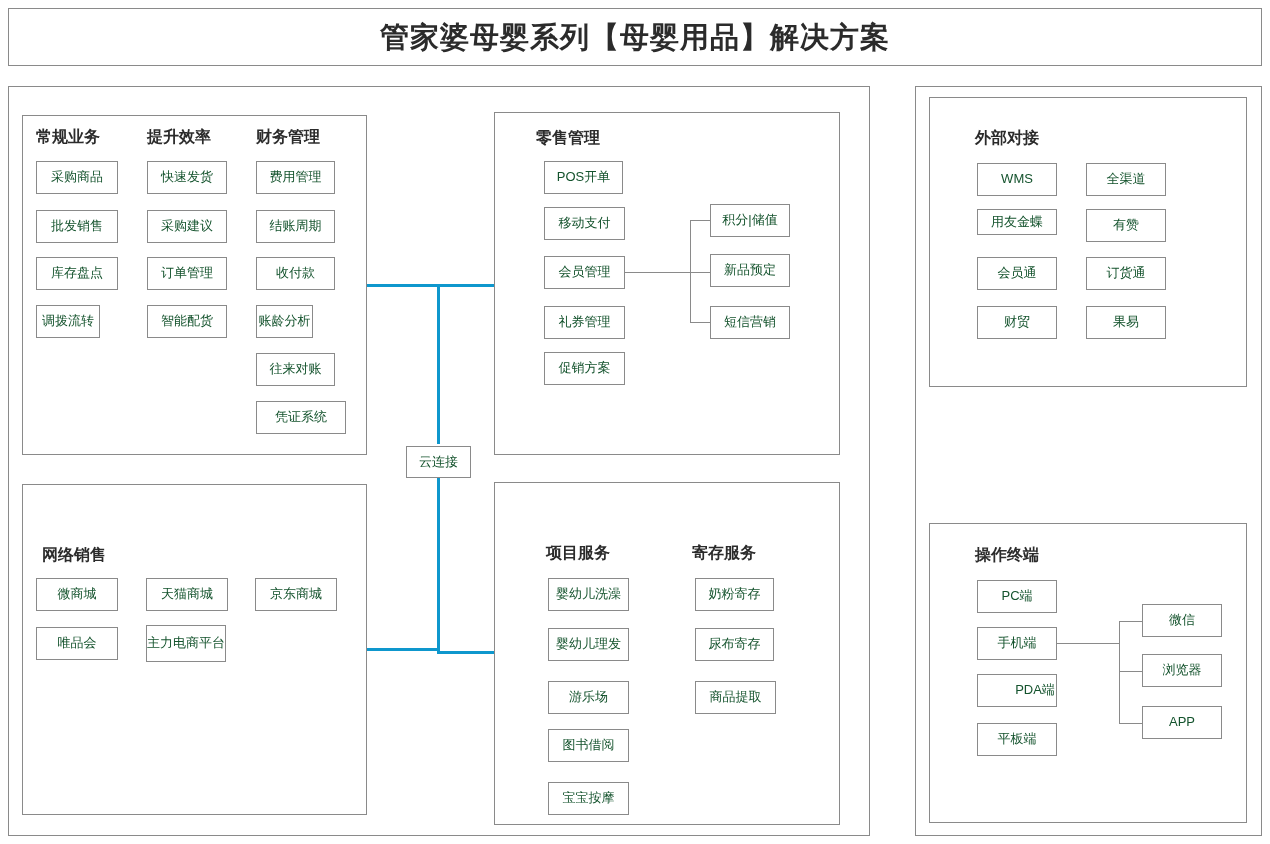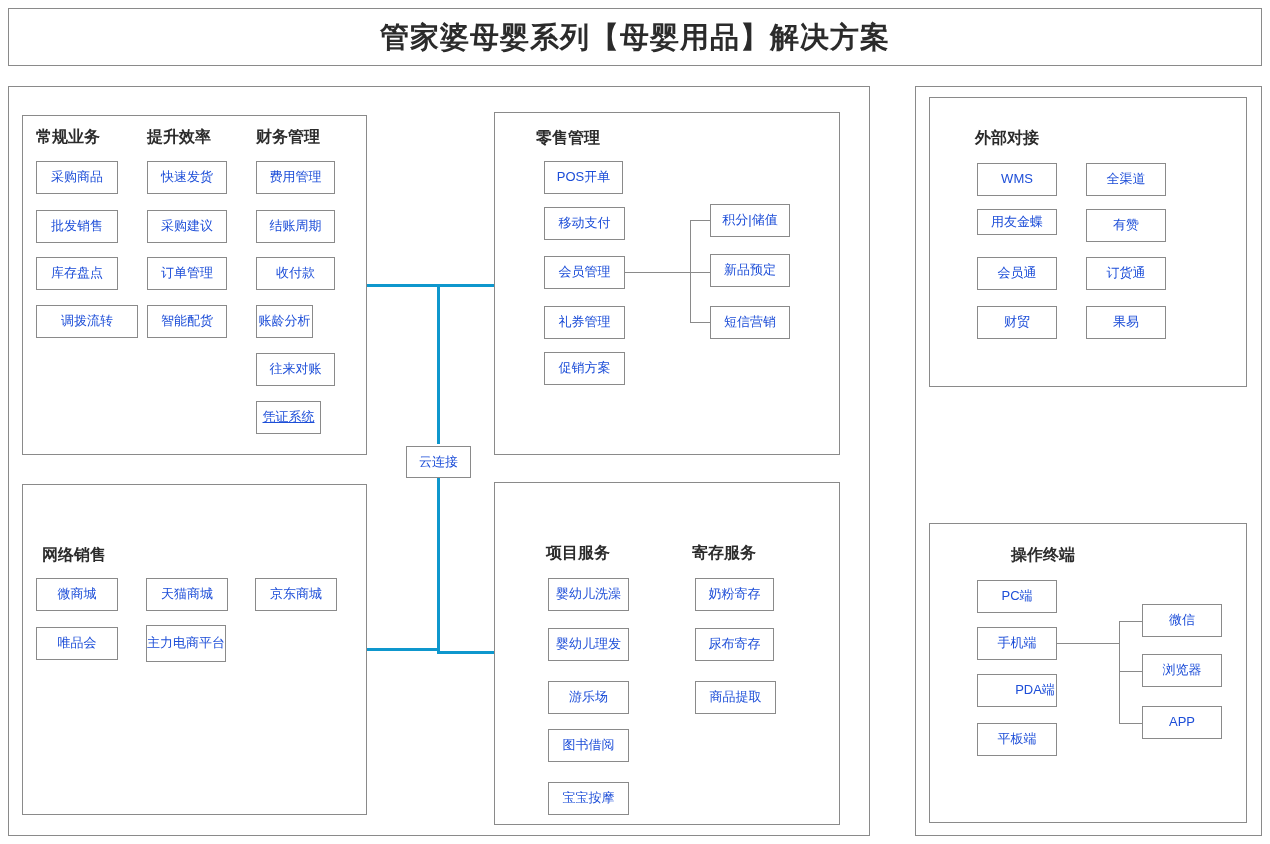--- a/index.html
+++ b/index.html
@@ -65,21 +65,21 @@
 
   
   .node {
     border: 1px solid #8a8a8a;
     background: #ffffff;
     display: flex;
     align-items: center;
     justify-content: center;
     text-align: center;
     font-size: 13px;
-    color: #1d4ed8;
+    color: #14532d;
     line-height: 1.25;
     box-sizing: border-box;
   }
 
   
   .cyan { background: #0e97cd; }
   .gray-line { background: #8a8a8a; }
 </style>
 </head>
 <body>
@@ -107,33 +107,33 @@
 
 <div class="abs panel" id="panel-core"></div>
 
 <div class="abs group-title" style="left:36px; top:129px;">常规业务</div>
 <div class="abs group-title" style="left:147px; top:129px;">提升效率</div>
 <div class="abs group-title" style="left:256px; top:129px;">财务管理</div>
 
 <div class="abs node" style="left:36px;  top:161px; width:82px; height:33px;">采购商品</div>
 <div class="abs node" style="left:36px;  top:210px; width:82px; height:33px;">批发销售</div>
 <div class="abs node" style="left:36px;  top:257px; width:82px; height:33px;">库存盘点</div>
-<div class="abs node" style="left:36px;  top:305px; width:102px; height:33px;">调拨流转</div>
+<div class="abs node" style="left:36px;  top:305px; width:64px; height:33px;">调拨流转</div>
 
 <div class="abs node" style="left:147px; top:161px; width:80px; height:33px;">快速发货</div>
 <div class="abs node" style="left:147px; top:210px; width:80px; height:33px;">采购建议</div>
 <div class="abs node" style="left:147px; top:257px; width:80px; height:33px;">订单管理</div>
 <div class="abs node" style="left:147px; top:305px; width:80px; height:33px;">智能配货</div>
 
 <div class="abs node" style="left:256px; top:161px; width:79px; height:33px;">费用管理</div>
 <div class="abs node" style="left:256px; top:210px; width:79px; height:33px;">结账周期</div>
 <div class="abs node" style="left:256px; top:257px; width:79px; height:33px;">收付款</div>
 <div class="abs node" style="left:256px; top:305px; width:57px; height:33px;">账龄分析</div>
 <div class="abs node" style="left:256px; top:353px; width:79px; height:33px;">往来对账</div>
-<div class="abs node" style="left:256px; top:401px; width:65px; height:33px;text-decoration:underline;">凭证系统</div>
+<div class="abs node" style="left:256px; top:401px; width:90px; height:33px;">凭证系统</div>
 
 <div class="abs panel" id="panel-online"></div>
 <div class="abs group-title" style="left:42px; top:547px;">网络销售</div>
 
 <div class="abs node" style="left:36px;  top:578px; width:82px; height:33px;">微商城</div>
 <div class="abs node" style="left:146px; top:578px; width:82px; height:33px;">天猫商城</div>
 <div class="abs node" style="left:255px; top:578px; width:82px; height:33px;">京东商城</div>
 <div class="abs node" style="left:36px;  top:627px; width:82px; height:33px;">唯品会</div>
 <div class="abs node" style="left:146px; top:625px; width:80px; height:37px; padding:0 0;">主力电商平台</div>
 
@@ -176,21 +176,21 @@
 <div class="abs node" style="left:977px;  top:163px; width:80px; height:33px;">WMS</div>
 <div class="abs node" style="left:1086px; top:163px; width:80px; height:33px;">全渠道</div>
 <div class="abs node" style="left:977px;  top:209px; width:80px; height:26px;">用友金蝶</div>
 <div class="abs node" style="left:1086px; top:209px; width:80px; height:33px;">有赞</div>
 <div class="abs node" style="left:977px;  top:257px; width:80px; height:33px;">会员通</div>
 <div class="abs node" style="left:1086px; top:257px; width:80px; height:33px;">订货通</div>
 <div class="abs node" style="left:977px;  top:306px; width:80px; height:33px;">财贸</div>
 <div class="abs node" style="left:1086px; top:306px; width:80px; height:33px;">果易</div>
 
 <div class="abs panel" id="panel-term"></div>
-<div class="abs group-title" style="left:975px; top:547px;margin-left:36px;">操作终端</div>
+<div class="abs group-title" style="left:975px; top:547px;">操作终端</div>
 
 <div class="abs node" style="left:977px; top:580px; width:80px; height:33px;">PC端</div>
 <div class="abs node" style="left:977px; top:627px; width:80px; height:33px;">手机端</div>
 <div class="abs node" style="left:977px; top:674px; width:80px; height:33px;padding-left:36px;">PDA端</div>
 <div class="abs node" style="left:977px; top:723px; width:80px; height:33px;">平板端</div>
 
 <div class="abs gray-line" style="left:1057px; top:643px; width:63px; height:1px;"></div>
 <div class="abs gray-line" style="left:1119px; top:621px; width:1px; height:103px;"></div>
 <div class="abs gray-line" style="left:1119px; top:621px; width:23px; height:1px;"></div>
 <div class="abs gray-line" style="left:1119px; top:671px; width:23px; height:1px;"></div>

